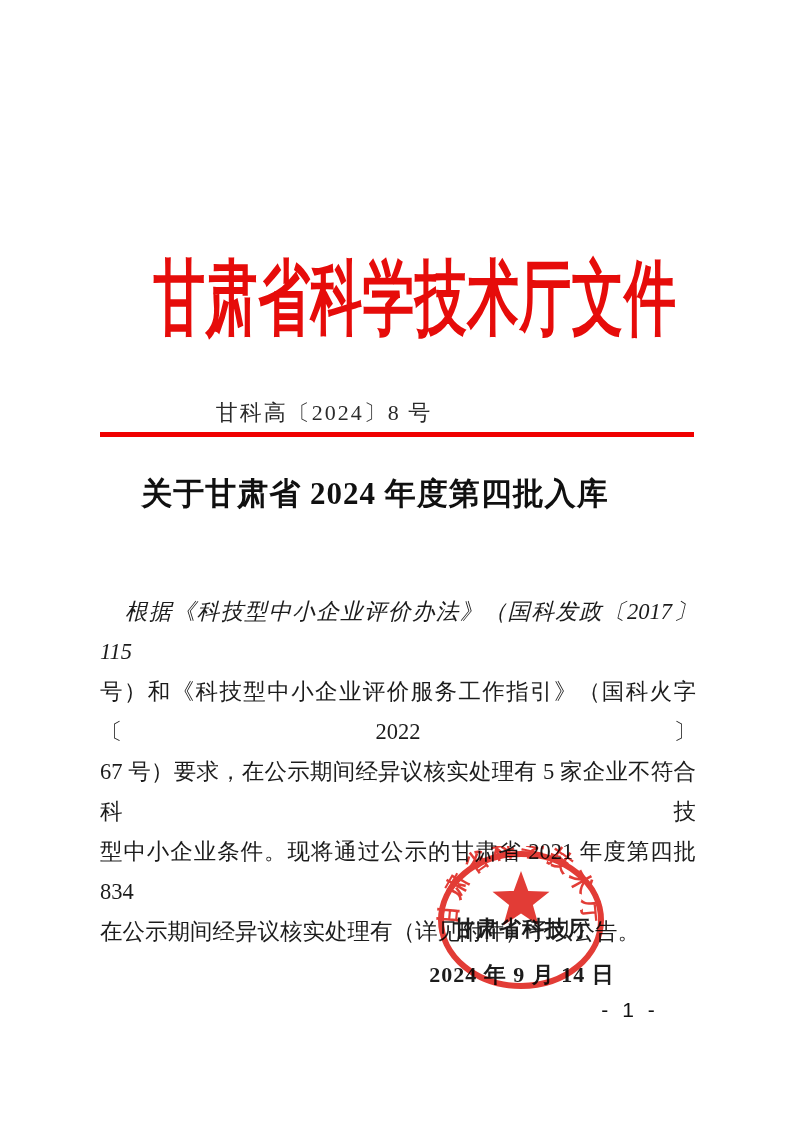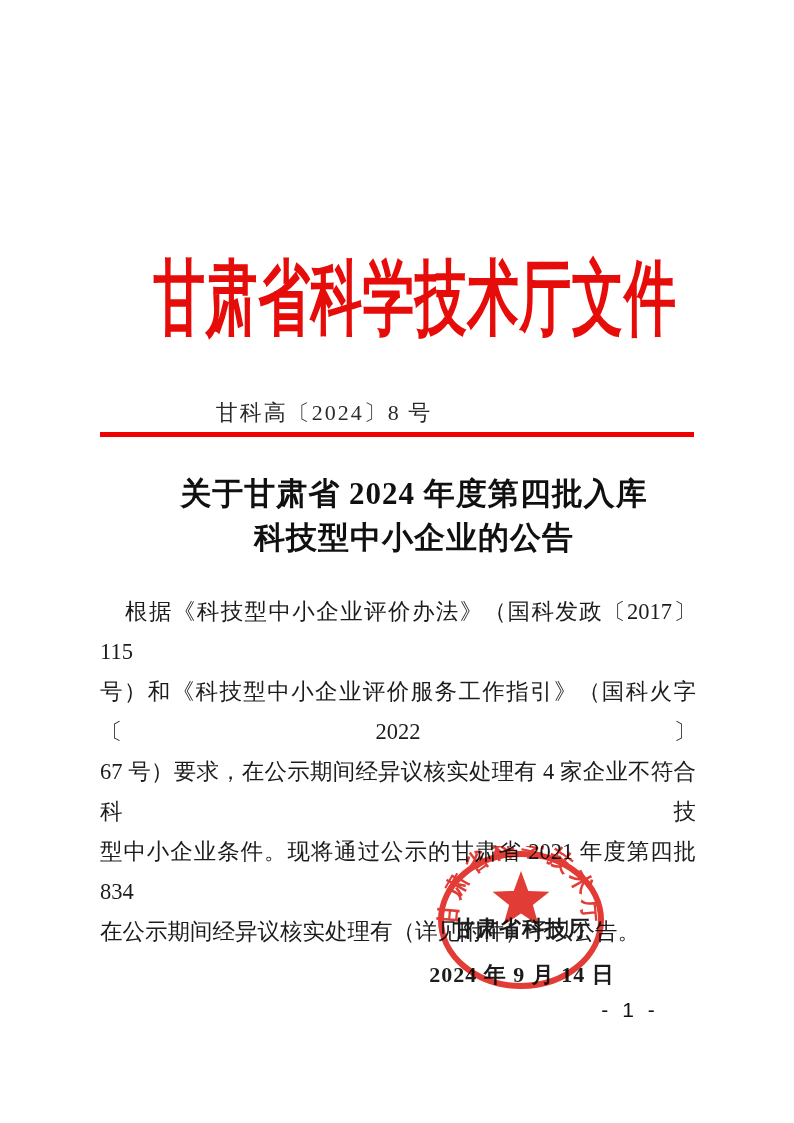--- a/index.html
+++ b/index.html
@@ -65,39 +65,39 @@
     position: absolute;
     top: 472px;
     left: 0;
     width: 750px;
     text-align: center;
     font-size: 31px;
     font-weight: bold;
     color: #101010;
     line-height: 44px;
     letter-spacing: 1px;
-    padding-left: 39px;
   }
 
   
   .body-text {
     position: absolute;
     top: 592px;
     left: 100px;
     width: 596px;
     font-size: 22.5px;
     line-height: 40px;
     color: #1c1c1c;
   }
   .body-line {
     text-align: justify;
     text-align-last: justify;
   }
   .body-line.first {
     text-indent: 25px;
+    font-style: italic;
   }
   .body-line.last {
     text-align-last: left;
   }
 
   
   .attachment {
     position: absolute;
     top: 814px;
     left: 100px;
@@ -160,27 +160,26 @@
   <div class="agency-header">
     <span class="stretch">甘肃省科学技术厅文件</span>
   </div>
 
   <div class="doc-number">甘科高〔2024〕8 号</div>
 
   <div class="red-rule"></div>
 
   <div class="doc-title">
     <div>关于甘肃省 2024 年度第四批入库</div>
-    <div>科技型中小企业的公告</div>
   </div>
 
   <div class="body-text">
     <div class="body-line first">根据《科技型中小企业评价办法》（国科发政〔2017〕115</div>
     <div class="body-line">号）和《科技型中小企业评价服务工作指引》（国科火字〔2022〕</div>
-    <div class="body-line">67 号）要求，在公示期间经异议核实处理有 4 家企业不符合科技</div>
+    <div class="body-line">67 号）要求，在公示期间经异议核实处理有 5 家企业不符合科技</div>
     <div class="body-line">型中小企业条件。现将通过公示的甘肃省 2021 年度第四批 834</div>
     <div class="body-line last">在公示期间经异议核实处理有（详见附件）予以公告。</div>
   </div>
 
 
   <div class="signature-block">
     <div class="signer">甘肃省科技厅</div>
     <div class="sign-date">2024 年 9 月 14 日</div>
   </div>
 

